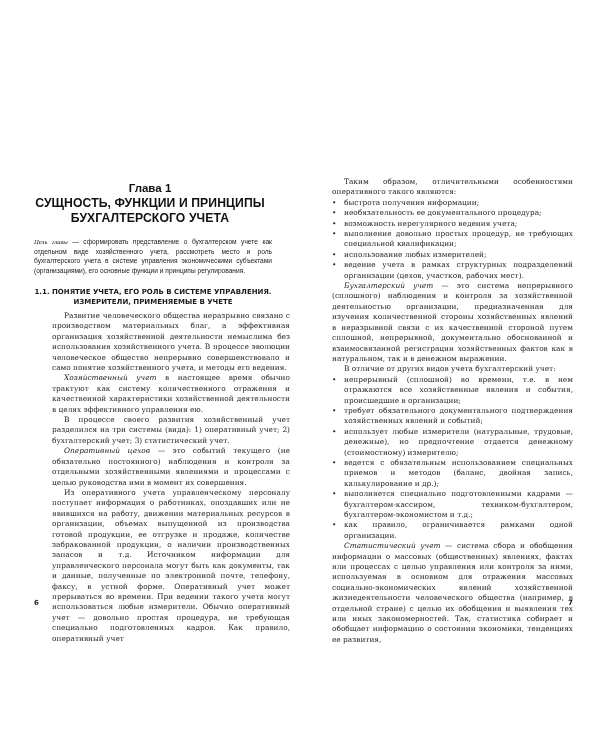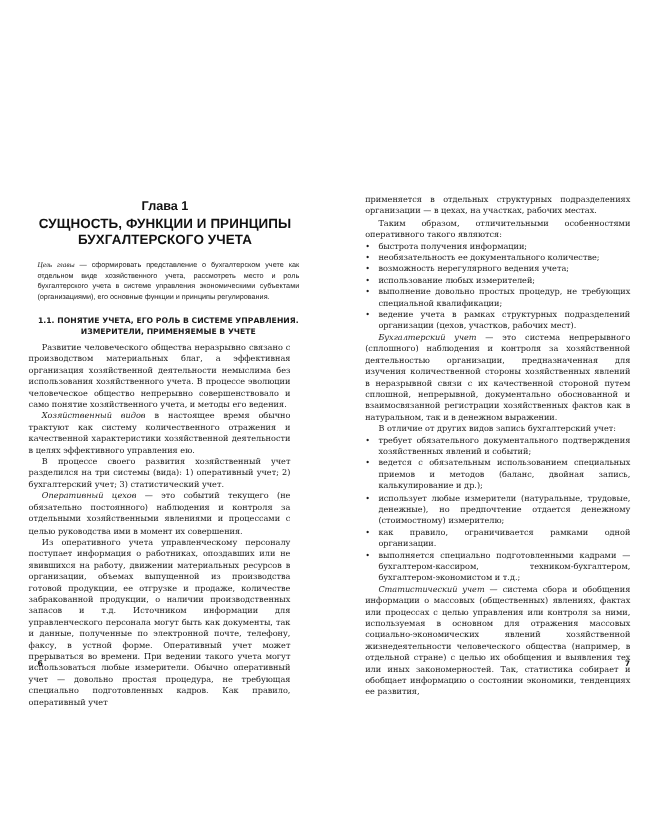--- a/index.html
+++ b/index.html
@@ -1,21 +1,21 @@
 <!DOCTYPE html>
 <html><head>
   <meta charset="utf-8">
   <style>
     html, body { margin: 0; padding: 0; background: #ffffff; }
     body { width: 600px; height: 750px; position: relative; overflow: hidden; color: #1a1a1a; }
     .page { position: absolute; top: 0; height: 750px; }
     .page-left { left: 0; width: 300px; }
     .page-right { left: 300px; width: 300px; }
     .text-block { position: absolute; font-family: "DejaVu Serif", "Liberation Serif", serif; font-size: 7.4px; line-height: 10.4px; text-align: justify; hyphens: auto; }
-    .page-left .text-block { left: 26px; width: 238px; }
+    .page-left .text-block { left: 52px; width: 238px; }
     .page-right .text-block { left: 32px; width: 241px; }
     .chapter-head { position: absolute; left: 30px; width: 240px; top: 181px; text-align: center; font-family: Liberation Sans, sans-serif; font-weight: bold; color: #111; }
     .chapter-num { font-size: 11.5px; line-height: 15px; }
     .chapter-title { font-size: 12.2px; line-height: 15px; letter-spacing: 0.1px; }
     .goal { position: absolute; left: 34px; width: 238px; top: 237px; font-family: "Liberation Sans", "DejaVu Sans", sans-serif; font-size: 6.6px; line-height: 9.6px; text-align: justify; }
     .goal i { font-family: "Liberation Serif", serif; }
     .section-head { position: absolute; left: 34px; width: 238px; top: 287px; text-align: center; font-family: "DejaVu Sans", "Liberation Sans", sans-serif; font-weight: bold; font-size: 7px; line-height: 10px; }
     p { margin: 0; text-indent: 12px; }
     p.noindent { text-indent: 0; }
     .term { font-style: italic; }
@@ -36,47 +36,47 @@
   </div>
 
   <div class="goal">
     <i>Цель главы</i><span> — сформировать представление о бухгалтерском учете как отдельном виде хозяйственного учета, рассмотреть место и роль бухгалтерского учета в системе управления экономическими субъектами (организациями), его основные функции и принципы регулирования.</span>
   </div>
 
   <div class="section-head">1.1. ПОНЯТИЕ УЧЕТА, ЕГО РОЛЬ В СИСТЕМЕ УПРАВЛЕНИЯ. ИЗМЕРИТЕЛИ, ПРИМЕНЯЕМЫЕ В УЧЕТЕ</div>
 
   <div class="text-block" style="top:311px;">
     <p>Развитие человеческого общества неразрывно связано с производством материальных благ, а эффективная организация хозяйственной деятельности немыслима без использования хозяйственного учета. В процессе эволюции человеческое общество непрерывно совершенствовало и само понятие хозяйственного учета, и методы его ведения.</p>
-    <p><span class="term">Хозяйственный видов</span><span> в настоящее время обычно трактуют как систему количественного отражения и качественной характеристики хозяйственной деятельности в целях эффективного управления ею.</span></p>
+    <p><span class="term">Хозяйственный учет</span><span> в настоящее время обычно трактуют как систему количественного отражения и качественной характеристики хозяйственной деятельности в целях эффективного управления ею.</span></p>
     <p>В процессе своего развития хозяйственный учет разделился на три системы (вида): 1) оперативный учет; 2) бухгалтерский учет; 3) статистический учет.</p>
     <p><span class="term">Оперативный цехов</span><span> — это событий текущего (не обязательно постоянного) наблюдения и контроля за отдельными хозяйственными явлениями и процессами с целью руководства ими в момент их совершения.</span></p>
     <p>Из оперативного учета управленческому персоналу поступает информация о работниках, опоздавших или не явившихся на работу, движении материальных ресурсов в организации, объемах выпущенной из производства готовой продукции, ее отгрузке и продаже, количестве забракованной продукции, о наличии производственных запасов и т.д. Источником информации для управленческого персонала могут быть как документы, так и данные, полученные по электронной почте, телефону, факсу, в устной форме. Оперативный учет может прерываться во времени. При ведении такого учета могут использоваться любые измерители. Обычно оперативный учет — довольно простая процедура, не требующая специально подготовленных кадров. Как правило, оперативный учет</p>
   </div>
 
   <div class="page-num">6</div>
 </div>
 
 <div class="page page-right">
   <div class="text-block" style="top:177px;">
-    <p class="noindent">применяется в отдельных структурных подразделениях организации — в цехах, на участках, рабочих местах.</p>
     <p>Таким образом, отличительными особенностями оперативного такого являются:</p>
     <ul>
       <li>быстрота получения информации;</li>
-      <li>необязательность ее документального количестве;</li>
+      <li>необязательность ее документального процедура;</li>
       <li>возможность нерегулярного ведения учета;</li>
+      <li>выполнение довольно простых процедур, не требующих специальной квалификации;</li>
       <li>использование любых измерителей;</li>
-      <li>выполнение довольно простых процедур, не требующих специальной квалификации;</li>
       <li>ведение учета в рамках структурных подразделений организации (цехов, участков, рабочих мест).</li>
     </ul>
     <p><span class="term">Бухгалтерский учет</span><span> — это система непрерывного (сплошного) наблюдения и контроля за хозяйственной деятельностью организации, предназначенная для изучения количественной стороны хозяйственных явлений в неразрывной связи с их качественной стороной путем сплошной, непрерывной, документально обоснованной и взаимосвязанной регистрации хозяйственных фактов как в натуральном, так и в денежном выражении.</span></p>
-    <p>В отличие от других видов запись бухгалтерский учет:</p>
+    <p>В отличие от других видов учета бухгалтерский учет:</p>
     <ul>
+      <li>непрерывный (сплошной) во времени, т.е. в нем отражаются все хозяйственные явления и события, происшедшие в организации;</li>
       <li>требует обязательного документального подтверждения хозяйственных явлений и событий;</li>
+      <li>использует любые измерители (натуральные, трудовые, денежные), но предпочтение отдается денежному (стоимостному) измерителю;</li>
       <li>ведется с обязательным использованием специальных приемов и методов (баланс, двойная запись, калькулирование и др.);</li>
-      <li>использует любые измерители (натуральные, трудовые, денежные), но предпочтение отдается денежному (стоимостному) измерителю;</li>
+      <li>выполняется специально подготовленными кадрами — бухгалтером-кассиром, техником-бухгалтером, бухгалтером-экономистом и т.д.;</li>
       <li>как правило, ограничивается рамками одной организации.</li>
-      <li>выполняется специально подготовленными кадрами — бухгалтером-кассиром, техником-бухгалтером, бухгалтером-экономистом и т.д.;</li>
     </ul>
     <p><span class="term">Статистический учет</span><span> — система сбора и обобщения информации о массовых (общественных) явлениях, фактах или процессах с целью управления или контроля за ними, используемая в основном для отражения массовых социально-экономических явлений хозяйственной жизнедеятельности человеческого общества (например, в отдельной стране) с целью их обобщения и выявления тех или иных закономерностей. Так, статистика собирает и обобщает информацию о состоянии экономики, тенденциях ее развития,</span></p>
   </div>
 
   <div class="page-num">7</div>
 </div>
 
 </body></html>

